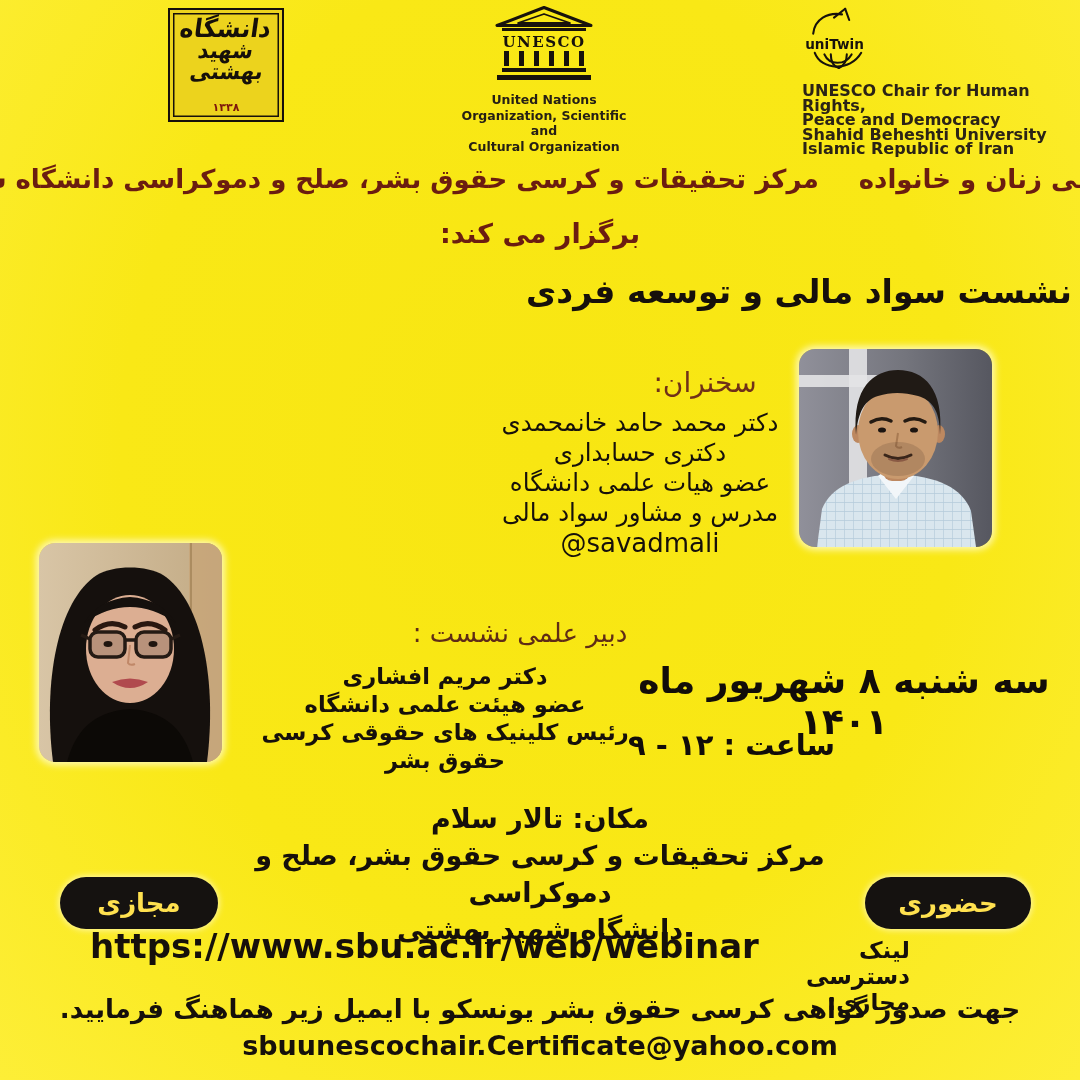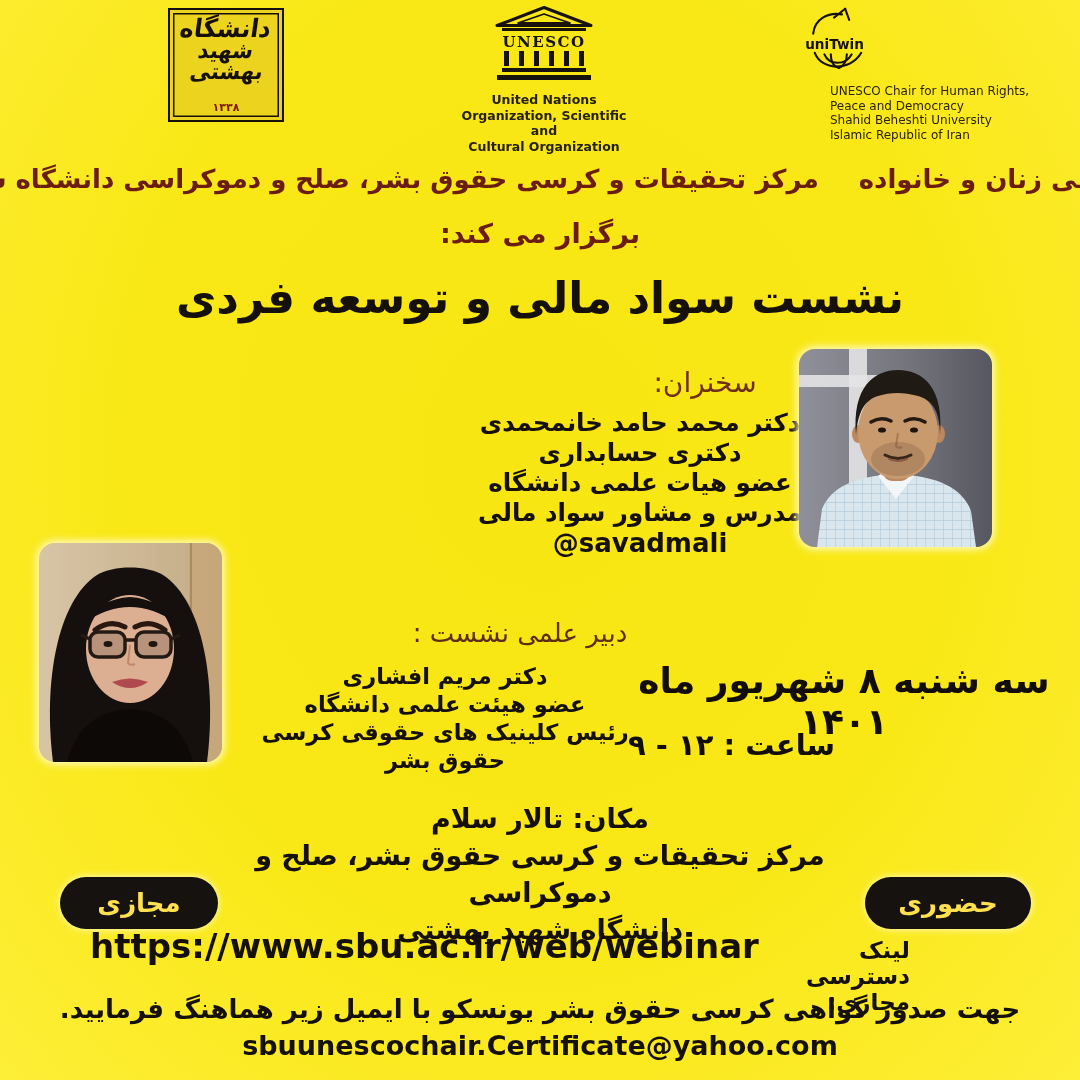--- a/index.html
+++ b/index.html
@@ -19,32 +19,32 @@
   }
   .sbu-word{font-size:24px;letter-spacing:-1px;transform:skewX(-8deg) scaleY(1.05);}
   .sbu-word.small{font-size:21px;}
   .sbu-year{font-size:11px;color:#7e170c;margin-top:19px;font-weight:bold;}
 
   .unesco-block{left:456px;top:6px;width:176px;text-align:center;}
   .unesco-block svg{display:block;margin:0 auto;}
   .unesco-caption{margin-top:8px;font-size:12.5px;line-height:15.5px;font-weight:bold;color:#262015;}
 
   .unitwin-block{left:802px;top:6px;width:270px;text-align:left;}
-  .unitwin-caption{margin-top:6px;font-size:12px;line-height:14.5px;font-weight:normal;color:#2b2316;margin-left:28px;}
+  .unitwin-caption{margin-top:6px;font-size:16px;line-height:14.5px;font-weight:bold;color:#2b2316;}
 
   
   .intro-1{top:164px;left:0;right:0;display:flex;direction:rtl;justify-content:center;gap:40px;
     color:#6b1d10;font-size:26px;font-weight:bold;white-space:nowrap;}
   .intro-2{top:218px;left:0;right:0;text-align:center;direction:rtl;color:#6b1d10;font-size:27px;font-weight:bold;}
-  .title{top:272px;left:0;right:0;text-align:center;direction:rtl;color:#16100b;font-size:44px;font-weight:bold;}
+  .title{top:272px;left:0;right:8px;direction:rtl;color:#16100b;font-size:33px;font-weight:bold;}
 
   
   .speaker-label{top:366px;left:610px;width:190px;text-align:center;direction:rtl;color:#703018;font-size:28px;}
   .speaker-block{top:408px;left:470px;width:340px;text-align:center;direction:rtl;
-    color:#16100b;font-size:24.5px;font-weight:bold;line-height:30px;}
+    color:#16100b;font-size:24.5px;font-weight:normal;line-height:30px;}
   .speaker-handle{direction:ltr;font-size:26px;}
 
   .photo{border-radius:16px;overflow:hidden;box-shadow:0 0 7px 3px rgba(255,252,205,.85);}
   .photo-man{left:799px;top:349px;width:193px;height:198px;}
   .photo-woman{left:39px;top:543px;width:183px;height:219px;}
   .photo svg{display:block;}
 
   
   .secretary-label{top:618px;left:410px;width:220px;text-align:center;direction:rtl;color:#5f2c16;font-size:26px;}
   .secretary-block{top:662px;left:245px;width:400px;text-align:center;direction:rtl;

